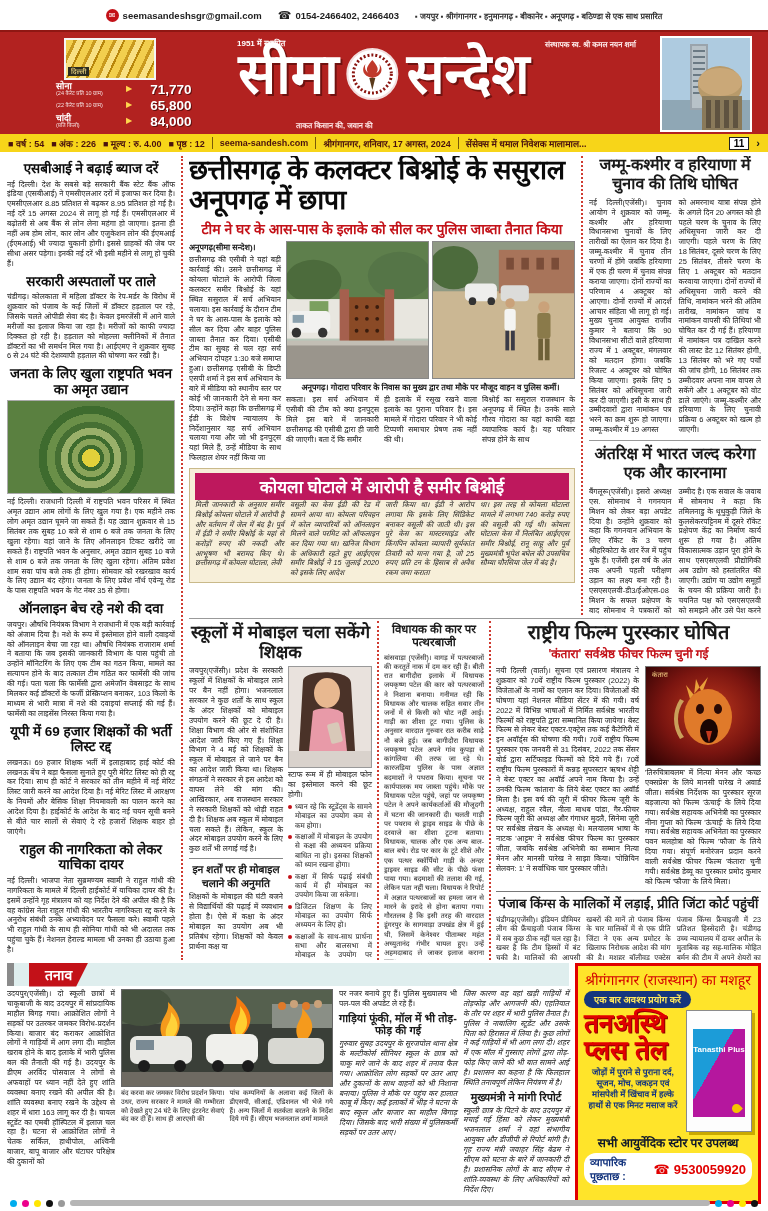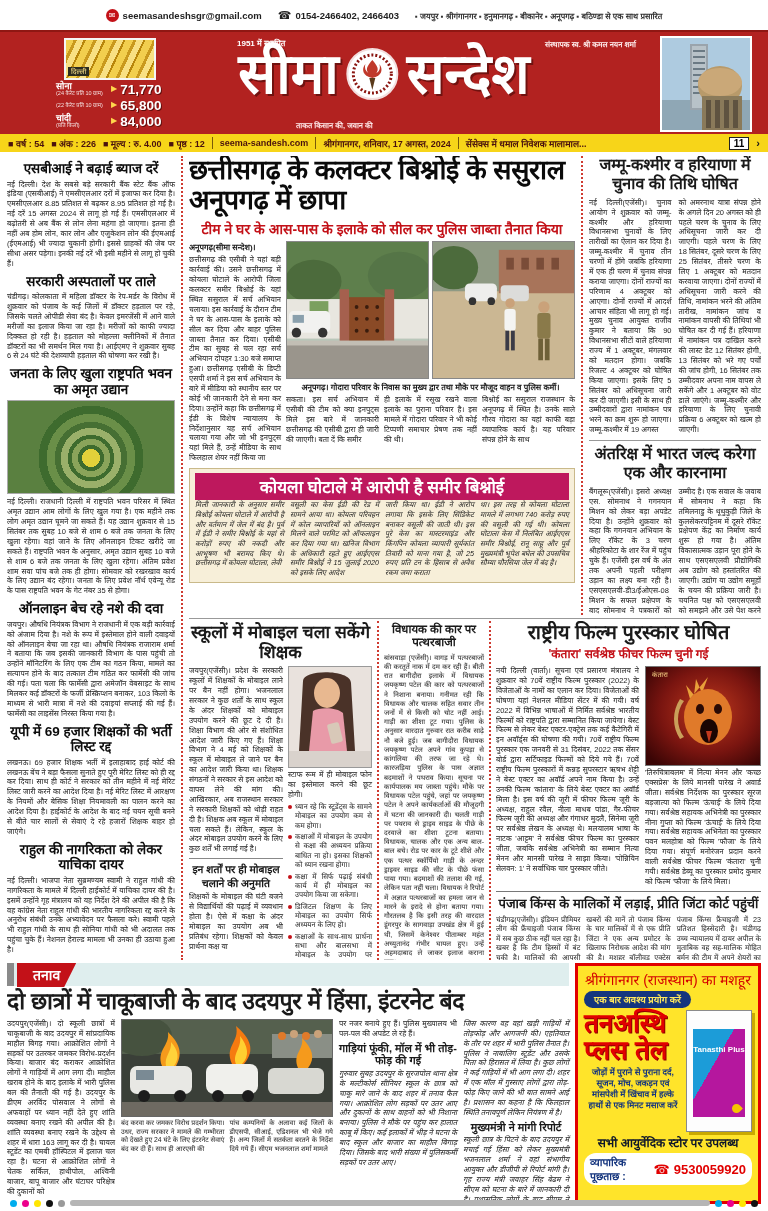--- a/index.html
+++ b/index.html
@@ -15,21 +15,21 @@
               font-size:8px; align-items:center; justify-content:center; }
   .phone-ic { color:#222; font-size:11px; }
   .tb-cities { font-size:8px; font-weight:bold; color:#333; }
 
   
   .masthead { height:104px; background:#b22220; position:relative; border-top:2px solid #8f1713; }
   .rates { position:absolute; left:56px; top:6px; width:162px; color:#fff; }
   .gold-img { width:92px; height:42px; margin-left:8px; border:2px solid #f5f5f5; position:relative;
               background:repeating-linear-gradient(115deg,#f2cf4e 0 7px,#c9991d 7px 10px,#f8e083 10px 16px,#b8860b 16px 18px); }
   .gold-tag { position:absolute; left:2px; bottom:2px; background:#2b2b20; color:#ffe58a; font-size:7px; padding:0 3px; }
-  .rate-row { display:flex; align-items:center; gap:3px; line-height:1; margin-top:2px; }
+  .rate-row { display:flex; align-items:center; gap:18px; line-height:1; margin-top:2px; }
   .rate-lbl { width:52px; }
   .rate-lbl b { font-size:9px; display:block; }
   .rate-lbl i { font-size:5.5px; font-style:normal; opacity:.85; display:block; }
   .rate-arrow { color:#ffd84d; font-size:8px; }
   .rate-val { font-size:13.5px; font-weight:bold; color:#fff; text-shadow:1px 1px 0 #5f0e0c; }
   .estd { position:absolute; left:237px; top:5px; color:#fff; font-size:8px; font-weight:bold; }
   .founder { position:absolute; right:132px; top:7px; color:#ffefef; font-size:7.5px; font-weight:bold; }
   .mast-title { position:absolute; left:50%; top:14px; transform:translateX(-50%); display:flex; align-items:center; gap:8px;
                 color:#fff; font-size:56px; font-weight:bold; line-height:1; white-space:nowrap; text-shadow:2px 2px 0 #701210; }
   .logo { width:52px; height:52px; border-radius:50%; background:#fff; display:flex; align-items:center; justify-content:center;
@@ -108,21 +108,21 @@
   .film-right { width:116px; }
   .kantara { height:100px; border:1px solid #777; margin-bottom:2px; }
   .punjab { border-top:1px solid #777; margin-top:4px; padding-top:2px; }
   .punjab-title { font-size:13px; font-weight:800; text-align:center; margin-bottom:3px; }
   .punjab-cols { display:flex; gap:6px; }
   .punjab-cols > div { flex:1; font-size:7.2px; text-align:justify; line-height:1.32; }
 
   
   .bottom { display:flex; padding:3px 7px 0; height:244px; overflow:hidden; }
   .udaipur { width:568px; padding-right:6px; overflow:hidden; }
-  .banner { display:flex; align-items:flex-start; background:#dfeeee; height:23px; margin-bottom:3px; }
+  .banner { display:flex; align-items:center; background:#dfeeee; height:23px; margin-bottom:3px;gap:12px; }
   .banner-pre { width:7px; height:23px; background:#8a8a8a; margin-right:3px; }
   .banner-tag { background:#c31118; color:#fff; font-weight:bold; font-size:14px; padding:2px 16px 3px;
                 clip-path:polygon(0 0,100% 0,calc(100% - 12px) 100%,0 100%); }
   .banner-txt { font-size:13.5px; font-weight:bold; color:#13232d; padding-left:10px; }
   .ud-hl { font-size:23px; font-weight:800; line-height:1.08; margin:1px 0 5px; letter-spacing:-.3px; }
   .ud-grid { display:flex; gap:6px; }
   .ud-c1 { width:108px; }
   .ud-mid { width:212px; }
   .fire-img { height:98px; border:1px solid #666; }
   .ud-caps { display:flex; gap:5px; margin-top:2px; }
@@ -491,21 +491,20 @@
       </div>
     </div>
   </div>
 
   <div class="bottom">
     <div class="udaipur">
       <div class="banner">
         <span class="banner-pre"></span>
         <span class="banner-tag">तनाव</span>
       </div>
-      <div class="ud-hl">दो छात्रों में चाकूबाजी के बाद उदयपुर में हिंसा, इंटरनेट बंद</div>
       <div class="ud-grid">
         <div class="ud-c1 btxt">उदयपुर(एजेंसी)। दो स्कूली छात्रों में चाकूबाजी के बाद उदयपुर में सांप्रदायिक माहौल बिगड़ गया। आक्रोशित लोगों ने सड़कों पर उतरकर जमकर विरोध-प्रदर्शन किया। बाजार बंद कराकर आक्रोशित लोगों ने गाड़ियों में आग लगा दी। माहौल खराब होने के बाद इलाके में भारी पुलिस बल की तैनाती की गई है। उदयपुर के डीएम अरविंद पोसवाल ने लोगों से अफवाहों पर ध्यान नहीं देते हुए शांति व्यवस्था बनाए रखने की अपील की है। शांति व्यवस्था बनाए रखने के उद्देश्य से शहर में धारा 163 लागू कर दी है। घायल स्टूडेंट का एमबी हॉस्पिटल में इलाज चल रहा है। घटना से आक्रोशित लोगों ने चेतक सर्किल, हाथीपोल, अश्विनी बाजार, बापू बाजार और घंटाघर परिक्षेत्र की दुकानों को</div>
         <div class="ud-mid">
           <div class="fire-img">
             <svg width="100%" height="100%" viewBox="0 0 210 96" preserveAspectRatio="none">
               <rect width="210" height="96" fill="#3a3f38"></rect>
               <rect width="210" height="34" fill="#55604e"></rect>
               <ellipse cx="20" cy="16" rx="30" ry="20" fill="#46523f"></ellipse>
               <g>
                   <rect x="150" y="14" width="60" height="24" fill="#8a8f86"></rect>

